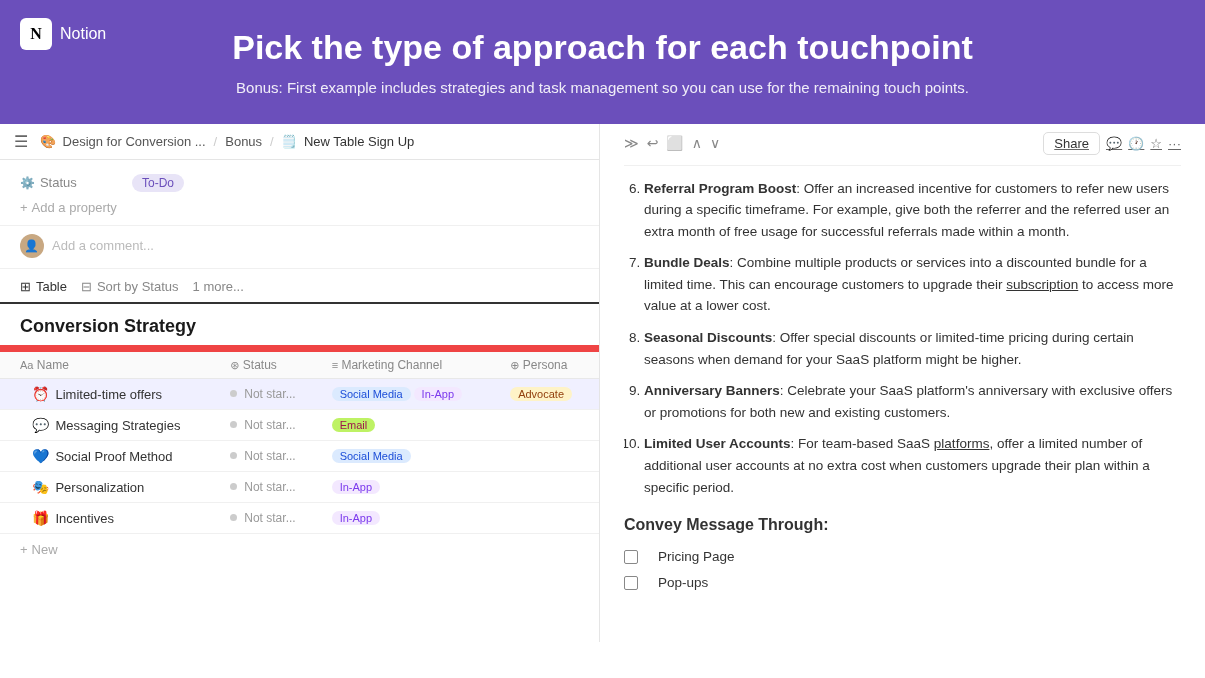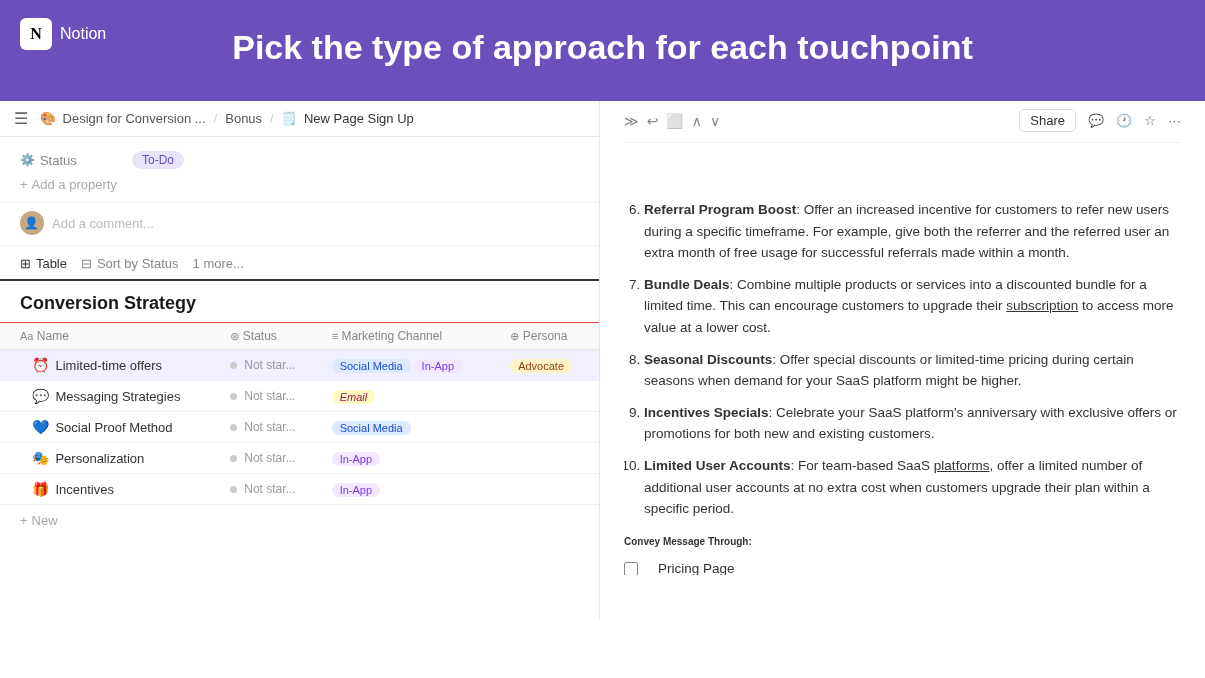--- a/index.html
+++ b/index.html
@@ -138,21 +138,21 @@
       font-weight: 700;
       color: #1a1a1a;
     }
     table {
       width: 100%;
       border-collapse: collapse;
       font-size: 13px;
     }
     thead tr {
       background: #fafafa;
-      border-top: 1px solid #ef4444;
+      border-top: 7px solid #ef4444;
       border-bottom: 1px solid #e8e8e8;
     }
     th {
       padding: 6px 12px;
       text-align: left;
       color: #888;
       font-weight: 400;
       font-size: 12px;
     }
     th:first-child { padding-left: 20px; }
@@ -163,21 +163,21 @@
       display: inline-block;
       padding: 1px 8px;
       border-radius: 10px;
       font-size: 11px;
       font-weight: 500;
       margin-right: 3px;
     }
     .tag-social { background: #dbeafe; color: #1d4ed8; }
     .tag-inapp { background: #f3e8ff; color: #7c3aed; }
     .tag-advocate { background: #fef3c7; color: #92400e; }
-    .tag-email { background: #fef9c3; color: #9d174d; font-style: italic; }
+    .tag-email { background: #bef264; color: #9d174d; }
     .not-star { color: #999; font-size: 12px; display: flex; align-items: center; gap: 4px; }
     .dot { width: 7px; height: 7px; border-radius: 50%; background: #ccc; display: inline-block; margin-right: 3px; }
     .add-new {
       padding: 8px 20px;
       color: #aaa;
       font-size: 13px;
       display: flex;
       align-items: center;
       gap: 4px;
       cursor: pointer;
@@ -191,38 +191,38 @@
     }
     .right-top-bar {
       display: flex;
       align-items: center;
       justify-content: space-between;
       padding: 8px 0 10px;
       border-bottom: 1px solid #f0f0f0;
       margin-bottom: 12px;
     }
     .right-top-left { display: flex; align-items: center; gap: 8px; color: #888; font-size: 13px; }
-    .right-top-right { display: flex; align-items: center; gap: 12px; color: #666; font-size: 13px; }
+    .right-top-right { display: flex; align-items: center; gap: 6px; color: #666; font-size: 13px; text-decoration: underline; }
     .share-btn {
       background: none;
       border: 1px solid #ddd;
       border-radius: 5px;
       padding: 3px 10px;
       font-size: 13px;
       cursor: pointer;
       color: #333;
     }
     .content-body { font-size: 13.5px; line-height: 1.6; color: #333; overflow: hidden; max-height: 420px; }
-    .content-body ol { padding-left: 20px; margin-top: 44px; }
+    .content-body ol { padding-left: 20px; }
     .content-body ol li { margin-bottom: 10px; }
     .content-body b { font-weight: 700; }
     .underline { text-decoration: underline; }
     .section-title {
       font-weight: 700;
-      font-size: 10px;
+      font-size: 16px;
       margin: 14px 0 8px;
     }
     .checkbox-item {
       display: flex;
       align-items: center;
       gap: 20px;
       margin-bottom: 5px;
       font-size: 13.5px;
     }
     .checkbox {
@@ -237,35 +237,36 @@
 <body>
 
 <div class="header" style="position:relative;">
   <div class="header-logo">
     <div class="notion-icon">
       <span style="font-family: serif; font-weight:900;">N</span>
     </div>
     <span class="header-logo-text">Notion</span>
   </div>
   <h1>Pick the type of approach for each touchpoint</h1>
+  <p>Bonus: First example includes strategies and task management so you can use for the remaining touch points.</p>
 </div>
 
 <div class="main">
 
   <div class="left-panel">
 
     <div class="top-bar">
       <span class="top-bar-menu">☰</span>
       <span>🎨</span>
       <span style="color:#555; font-size:13px;">Design for Conversion ...</span>
       <span class="breadcrumb-sep">/</span>
       <span style="color:#555; font-size:13px;">Bonus</span>
       <span class="breadcrumb-sep">/</span>
       <span class="page-icon">🗒️</span>
-      <span style="color:#333; font-size:13px; font-weight:500;">New Page Sign Up</span>
+      <span style="color:#333; font-size:13px; font-weight:500;">New Table Sign Up</span>
     </div>
 
     <div class="properties">
       <div class="property-row">
         <span class="property-label">
           <span style="font-size:12px;">⚙️</span>
           <span>Status</span>
         </span>
         <span class="status-badge">To-Do</span>
       </div>
@@ -391,28 +392,32 @@
         <span>☆</span>
         <span>···</span>
       </div>
     </div>
 
     <div class="content-body" id="content-body">
         <ol start="6">
           <li><b>Referral Program Boost</b>: Offer an increased incentive for customers to refer new users during a specific timeframe. For example, give both the referrer and the referred user an extra month of free usage for successful referrals made within a month.</li>
           <li><b>Bundle Deals</b>: Combine multiple products or services into a discounted bundle for a limited time. This can encourage customers to upgrade their <span class="underline">subscription</span> to access more value at a lower cost.</li>
           <li><b>Seasonal Discounts</b>: Offer special discounts or limited-time pricing during certain seasons when demand for your SaaS platform might be higher.</li>
-          <li><b>Incentives Specials</b>: Celebrate your SaaS platform's anniversary with exclusive offers or promotions for both new and existing customers.</li>
+          <li><b>Anniversary Banners</b>: Celebrate your SaaS platform's anniversary with exclusive offers or promotions for both new and existing customers.</li>
           <li><b>Limited User Accounts</b>: For team-based SaaS <span class="underline">platforms</span>, offer a limited number of additional user accounts at no extra cost when customers upgrade their plan within a specific period.</li>
         </ol>
         <div class="section-title">Convey Message Through:</div>
         <div class="checkbox-item">
       <div class="checkbox"></div>
       <span>Pricing Page</span>
     </div>
         <div class="checkbox-item">
+      <div class="checkbox"></div>
+      <span>Pop-ups</span>
+    </div>
+        <div class="checkbox-item">
 
       <span>Banners</span>
     </div>
       </div>
 
   </div>
 </div>
 
 </body></html>

